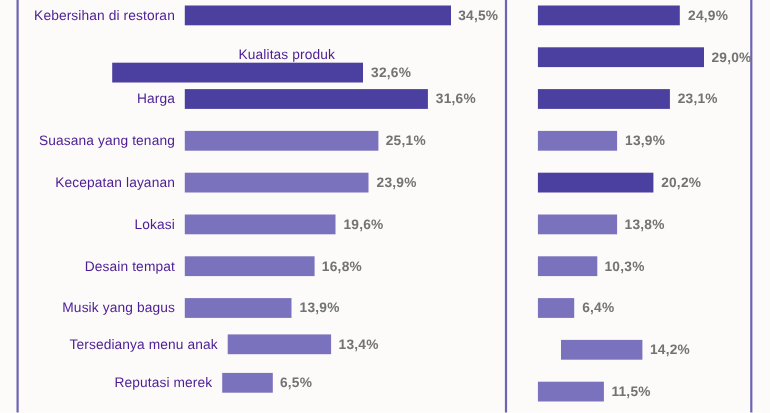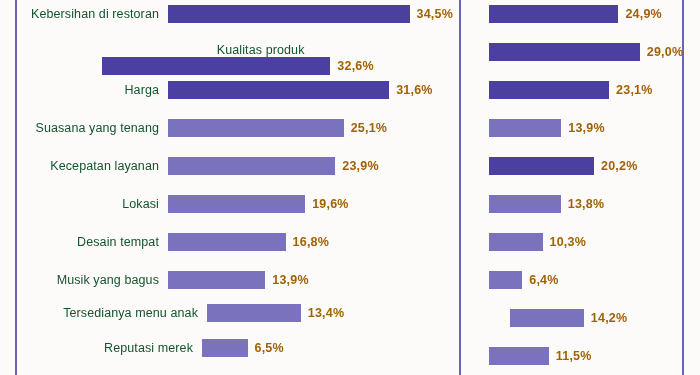--- a/index.html
+++ b/index.html
@@ -58,21 +58,21 @@
     align-items: center;
   }
 
   
   .row-label {
     width: 151px;
     text-align: right;
     padding-right: 9px;
     box-sizing: border-box;
     font-size: 12.5px;
-    color: #14532d;
+    color: #4c1d95;
     white-space: nowrap;
     letter-spacing: 0.1px;
   }
 
   .bar-area {
     position: relative;
     flex: 1 1 auto;
     height: 18px;
     display: flex;
     align-items: center;
@@ -83,21 +83,21 @@
     background: #7b72bd;
     flex: 0 0 auto;
   }
   .bar.dark {
     background: #4b3fa0;
   }
 
   .bar-value {
     font-size: 12.5px;
     font-weight: bold;
-    color: #a16207;
+    color: #737373;
     margin-left: 7px;
     white-space: nowrap;
     letter-spacing: 0.2px;
   }
   .panel-right .bar-area { padding-left: 28px; }
 </style>
 </head>
 <body>
 
 <div id="chart-root">

